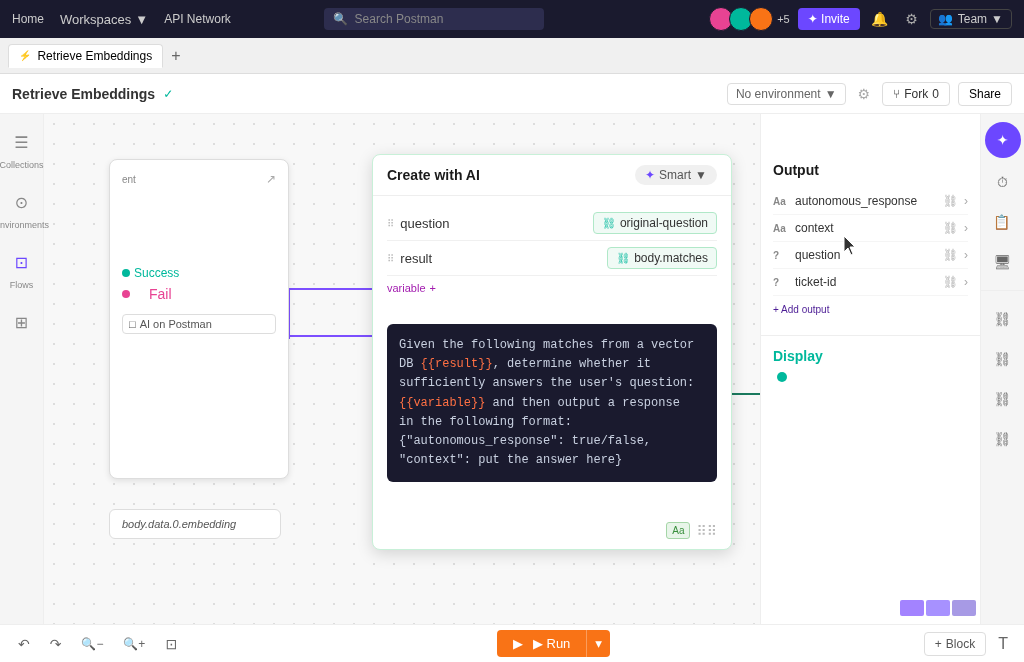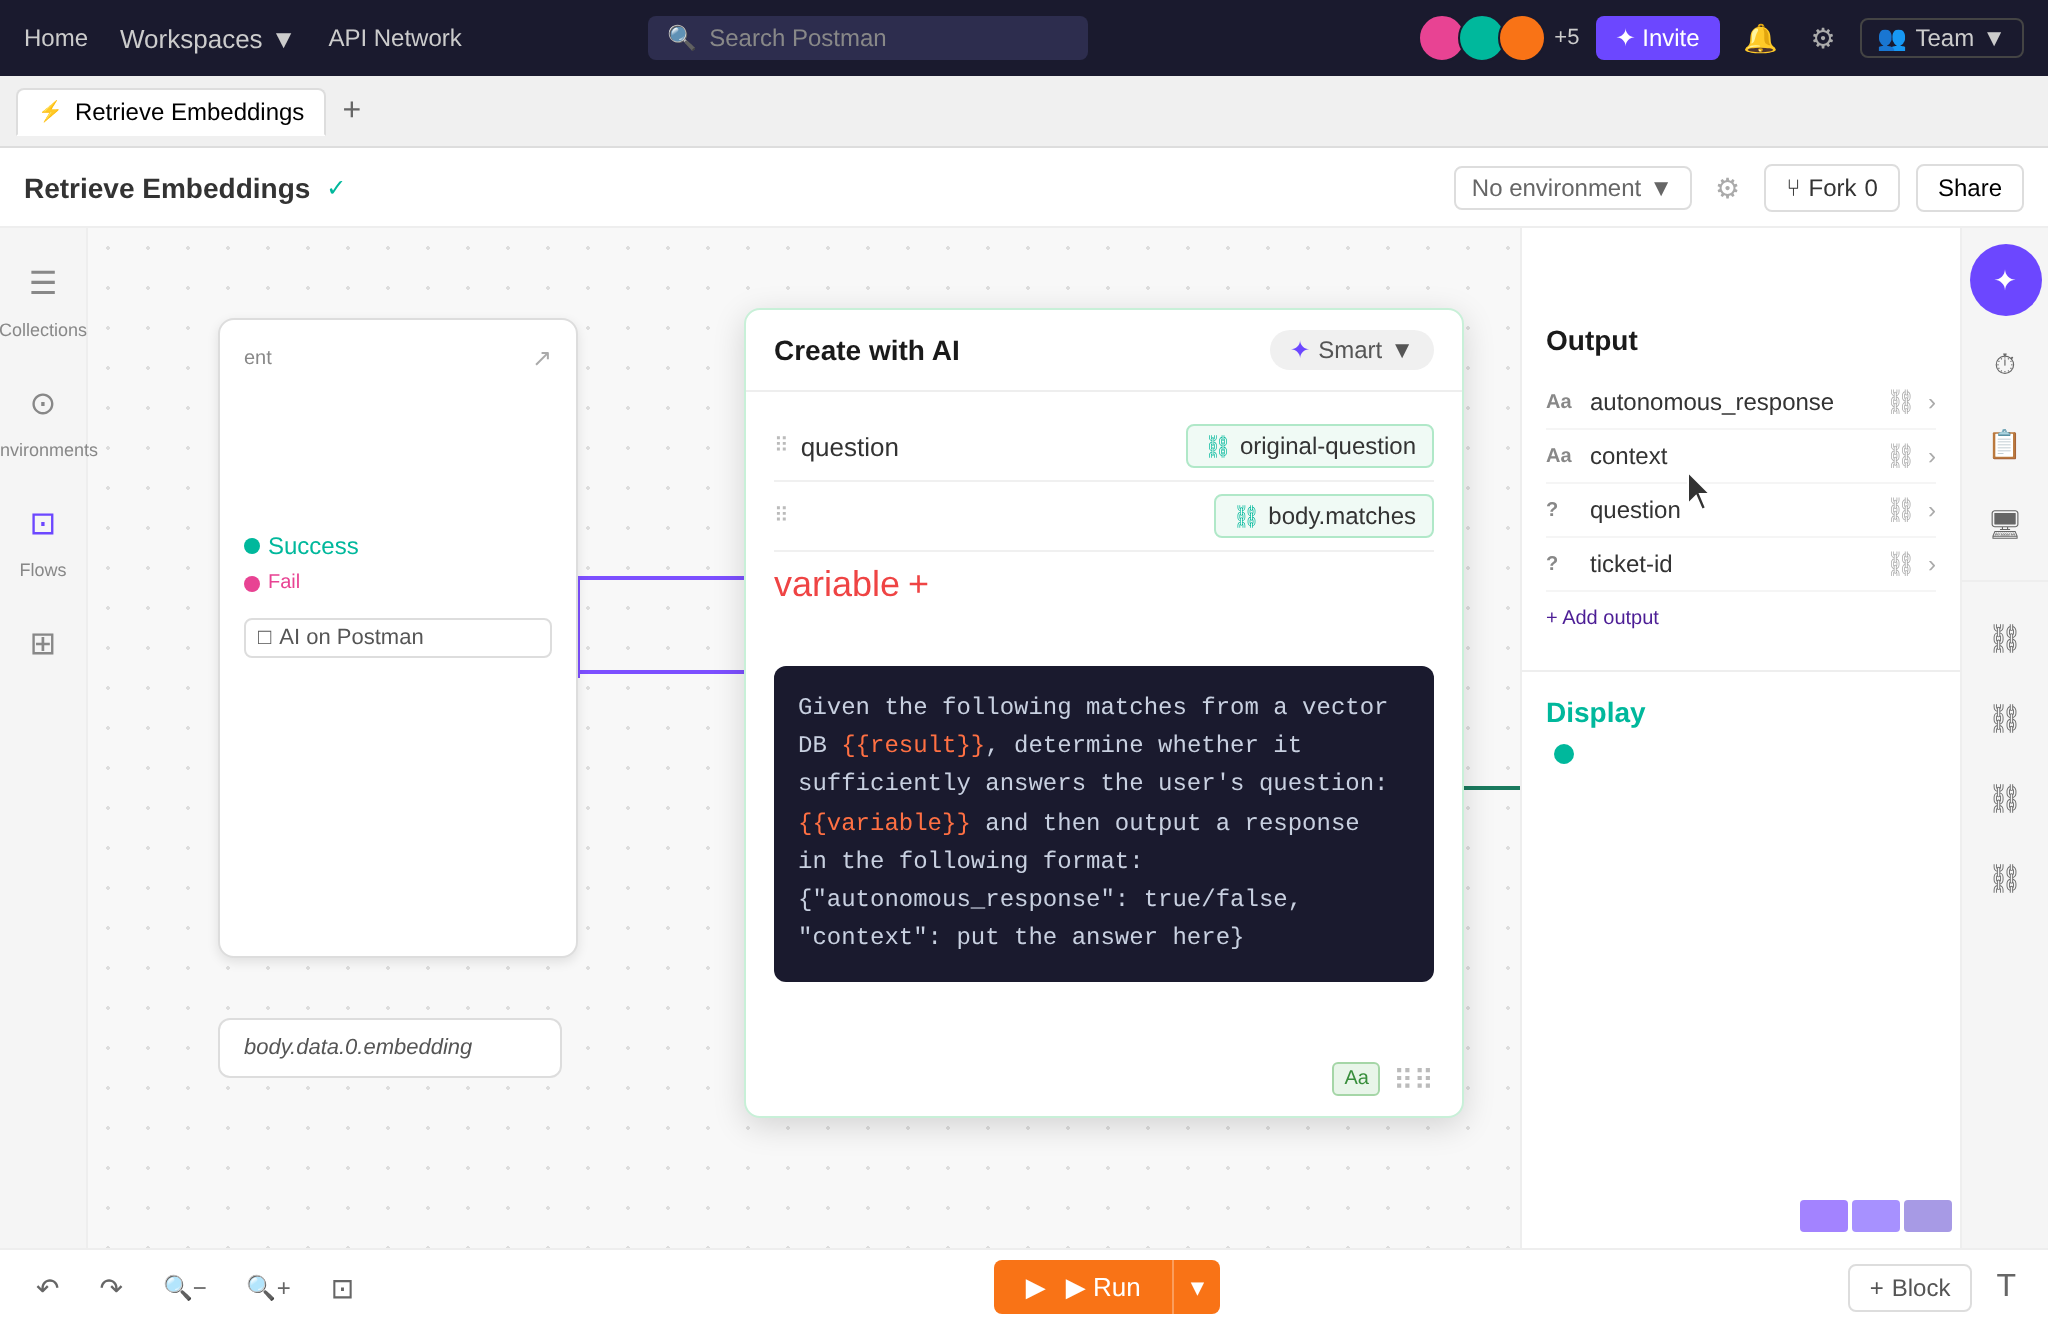--- a/index.html
+++ b/index.html
@@ -49,42 +49,42 @@
     
     .canvas-area { flex: 1; position: relative; overflow: hidden; background-image: radial-gradient(#ddd 1px, transparent 1px); background-size: 20px 20px; }
 
     
     .flow-node { position: absolute; background: white; border: 1px solid #ddd; border-radius: 8px; box-shadow: 0 2px 6px rgba(0,0,0,0.1); }
 
     .node-left { left: 65px; top: 45px; width: 180px; min-height: 320px; }
     .node-content { padding: 12px; }
     .node-type { font-size: 10px; color: #888; }
     .success-label { color: #00b89c; font-size: 12px; display: flex; align-items: center; gap: 4px; margin-top: 80px; }
-    .fail-label { color: #e84393; font-size: 10px; display: flex; align-items: center; gap: 4px; margin-top: 6px; }
+    .fail-label { color: #e84393; font-size: 14px; display: flex; align-items: center; gap: 19px; margin-top: 6px; }
     .dot { width: 8px; height: 8px; border-radius: 50%; display: inline-block; }
     .dot.green { background: #00b89c; }
     .dot.pink { background: #e84393; }
     .ai-label { display: flex; align-items: center; gap: 4px; border: 1px solid #ddd; border-radius: 4px; padding: 3px 6px; font-size: 11px; color: #555; margin-top: 12px; }
 
     .node-embedding { left: 65px; top: 380px; width: 172px; padding: 8px 12px; font-size: 11px; color: #555; background: white; border: 1px solid #ddd; border-radius: 6px; position: absolute; font-style: italic; }
 
     
     .node-ai { position: absolute; left: 328px; top: 40px; width: 360px; background: white; border: 1px solid #c8f0d8; border-radius: 8px; box-shadow: 0 4px 16px rgba(0,0,0,0.15); }
     .node-ai-header { display: flex; align-items: center; justify-content: space-between; padding: 10px 14px; border-bottom: 1px solid #eee; }
     .node-ai-title { font-size: 14px; font-weight: 600; color: #1a1a1a; }
     .smart-badge { display: flex; align-items: center; gap: 4px; background: #f0f0f0; border-radius: 12px; padding: 3px 10px; font-size: 12px; color: #555; cursor: pointer; }
     .smart-badge .star { color: #6c47ff; }
 
     .node-ai-body { padding: 10px 14px; }
     .input-row { display: flex; align-items: center; justify-content: space-between; padding: 6px 0; border-bottom: 1px solid #f0f0f0; }
     .input-row-drag { color: #bbb; font-size: 10px; margin-right: 6px; cursor: grab; }
     .input-name { font-size: 13px; color: #333; flex: 1; }
     .input-value { display: flex; align-items: center; gap: 4px; background: #f0faf5; border: 1px solid #b0e8c8; border-radius: 4px; padding: 3px 8px; font-size: 12px; color: #333; cursor: pointer; }
     .link-icon { color: #00b89c; font-size: 11px; }
-    .add-var { display: flex; align-items: center; gap: 4px; color: #ef4444; font-size: 18px; padding: 6px 0; cursor: pointer; }
+    .add-var { display: flex; align-items: center; gap: 4px; color: #a21caf; font-size: 11px; padding: 6px 0; cursor: pointer; }
 
     
     .prompt-box { background: #1a1a2e; border-radius: 6px; padding: 12px; margin: 24px 0; font-family: 'Courier New', monospace; font-size: 12px; line-height: 1.6; color: #c8d0e0; }
     .prompt-highlight { color: #ff7043; }
 
     .node-ai-footer { display: flex; align-items: center; justify-content: flex-end; padding: 6px 14px 10px; gap: 6px; }
     .aa-badge { background: #e8f5e9; border: 1px solid #a5d6a7; border-radius: 3px; padding: 2px 5px; font-size: 10px; color: #388e3c; }
 
     
     .right-panel { position: absolute; right: 44px; top: 0; width: 220px; height: 100%; background: white; border-left: 1px solid #eee; }
@@ -269,20 +269,21 @@
           <span class="input-row-drag">⠿</span>
           <span class="input-name">question</span>
           <div class="input-value">
             <span class="link-icon">⛓</span>
             <span>original-question</span>
           </div>
         </div>
 
         <div class="input-row">
           <span class="input-row-drag">⠿</span>
+          <span class="input-name">result</span>
           <div class="input-value">
             <span class="link-icon">⛓</span>
             <span>body.matches</span>
           </div>
         </div>
 
         <div class="add-var">
           <span>variable</span>
           <span>+</span>
         </div>

